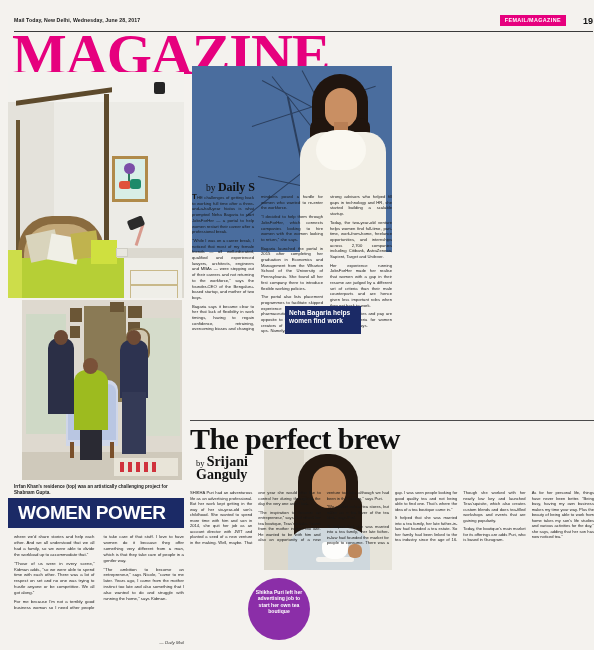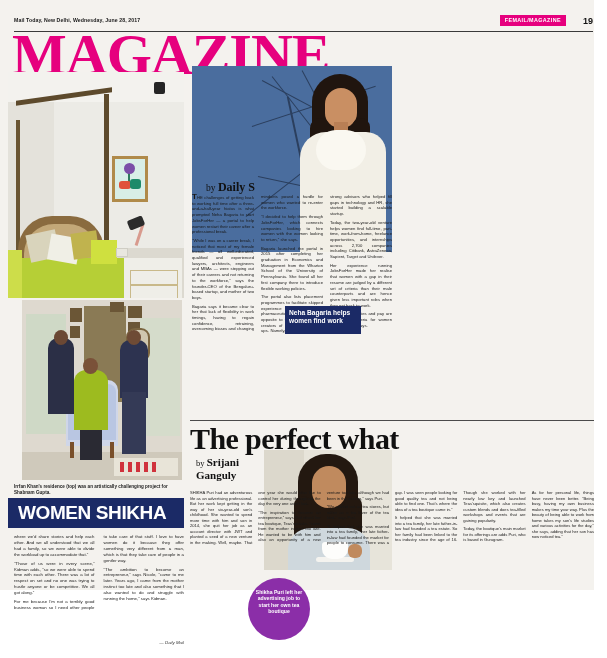--- a/index.html
+++ b/index.html
@@ -4,21 +4,21 @@
 <style>
   html,body{margin:0;padding:0;}
   body{
     width:607px;height:658px;
     background:#ffffff;
     font-family:"Liberation Serif",serif;
     overflow:hidden;
     position:relative;
   }
   .page{
-    position:absolute;left:0;top:0;width:607px;height:590px;
+    position:absolute;left:0;top:0;width:607px;height:658px;
     background:#f4f2ee;
   }
   
   .topbar{
     position:absolute;left:14px;top:16px;width:579px;height:14px;
   }
   .dateline{
     position:absolute;left:0;top:1px;
     font-family:"Liberation Sans",sans-serif;
     font-size:5.2px;font-weight:700;color:#1b1b1b;letter-spacing:.1px;
@@ -210,21 +210,21 @@
   .brew-title{
     position:absolute;left:190px;top:422px;
     font-family:"Liberation Serif",serif;
     font-size:30px;font-weight:700;color:#111;letter-spacing:-.6px;
   }
   .brew-by{
     position:absolute;left:196px;top:456px;width:62px;
     font-family:"Liberation Serif",serif;
     font-size:8.5px;line-height:12px;color:#111;
   }
-  .brew-by b{font-size:11px;}
+  .brew-by b{font-size:14px;}
   .photo-shikha{
     position:absolute;left:264px;top:450px;width:128px;height:120px;
     background:#d8d5cc;overflow:hidden;
   }
   .s-bg{position:absolute;left:0;top:0;width:128px;height:120px;background:#e7e4da;}
   .s-bg2{position:absolute;left:0;top:0;width:40px;height:120px;background:#dcd8cc;}
   .s-hair{position:absolute;left:34px;top:4px;width:60px;height:76px;background:#231810;border-radius:28px 28px 14px 14px;}
   .s-face{position:absolute;left:48px;top:16px;width:34px;height:42px;background:#c08a5e;border-radius:17px 17px 16px 16px;}
   .s-hair2{position:absolute;left:30px;top:46px;width:18px;height:56px;background:#231810;border-radius:9px;}
   .s-hair3{position:absolute;left:80px;top:46px;width:18px;height:52px;background:#231810;border-radius:9px;}
@@ -330,21 +330,21 @@
       <div class="g-p3l"></div>
       <div class="g-p3h"></div>
     <div class="g-p2l"></div>
       <div class="g-p2"></div>
       <div class="g-p2h"></div>
   </div>
 
   <div class="caption-left">Irrfan Khan's residence (top) was an artistically challenging project for Shabnam Gupta.</div>
 
   <div class="banner-wp">
-    <span>WOMEN SHIKHA</span>
+    <span>WOMEN POWER</span>
   </div>
 
   <div class="wp-cols">
     <p>where we'd share stories and help each other. And we all understood that we all had a family, so we were able to divide the workload up to accommodate that."</p>
     <p>"Those of us were in every scene," Kidman adds, "so we were able to spend time with each other. There was a lot of respect on set and no one was trying to hustle anyone or be competitive. We all got along."</p>
     <p>For me because I'm not a terribly good business woman so I need other people to take care of that stuff. I love to have women do it because they offer something very different from a man, which is that they take care of people in a gentler way.</p>
     <p>"The ambition to become an entrepreneur," says Nicole, "came to me later. Years ago, I came from the mother instinct too late and also something that I also wanted to do and struggle with running the home," says Kidman.</p>
   </div>
   <div class="wp-credit">— Daily Mail</div>
 
@@ -382,21 +382,21 @@
     <p>Today, the two-year-old venture helps women find full-time, part-time, work-from-home, freelance opportunities, and internships across 2,700 companies including Citibank, AstraZeneca, Sapient, Target and Unilever.</p>
     <p>Her experience running JobsForHer made her realise that women with a gap in their resume are judged by a different set of criteria than their male counterparts and are hence given less important roles when they get back to work.</p>
     <p>Equal opportunities and pay are among the criteria for women returnees, she says.</p>
   </div>
 
   <div class="neha-cap">
     <span>Neha Bagaria helps women find work</span>
   </div>
 
   <div class="brew-rule"></div>
-  <div class="brew-title">The perfect what</div>
+  <div class="brew-title">The perfect brew</div>
   <div class="brew-by">
     <span>by</span>
     <b>Srijani Ganguly</b>
   </div>
 
   <div class="photo-shikha">
     <div class="s-bg"></div>
       <div class="s-bg2"></div>
     <div class="s-hair"></div>
       <div class="s-face"></div>

